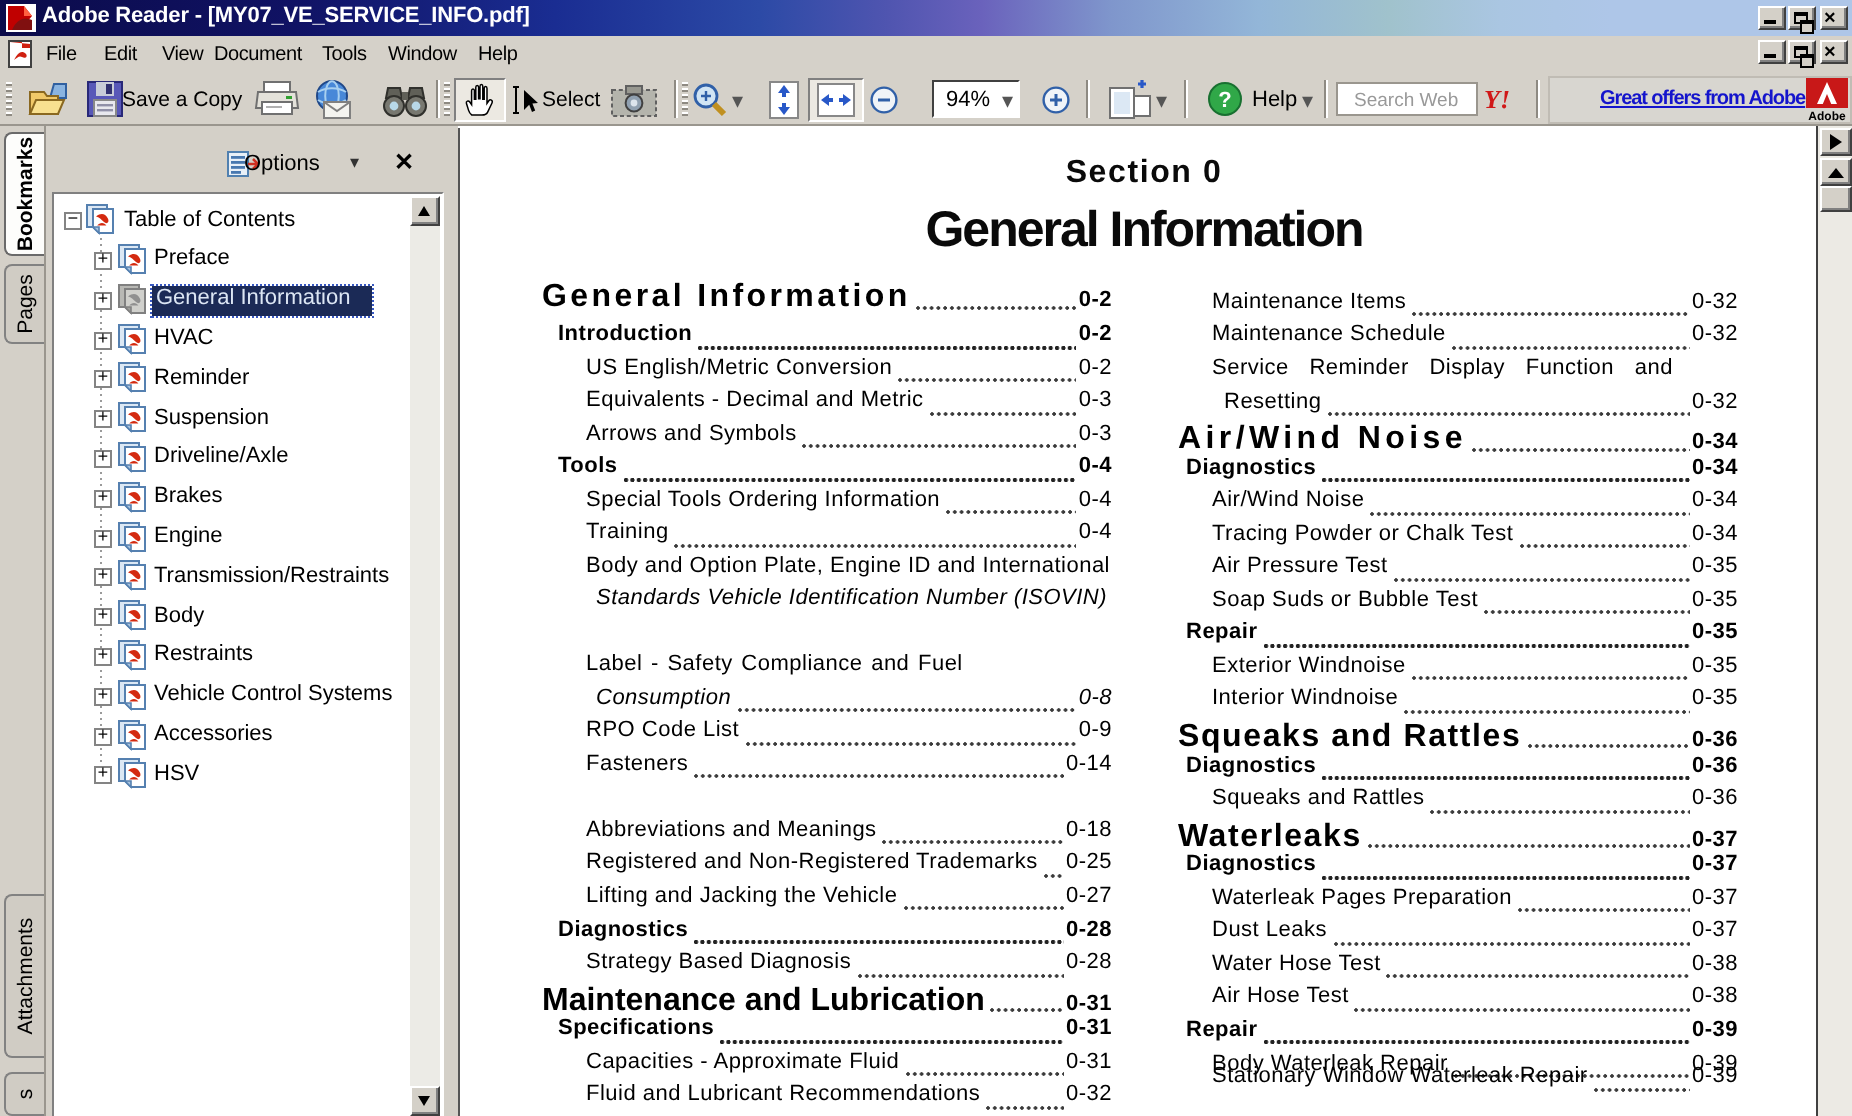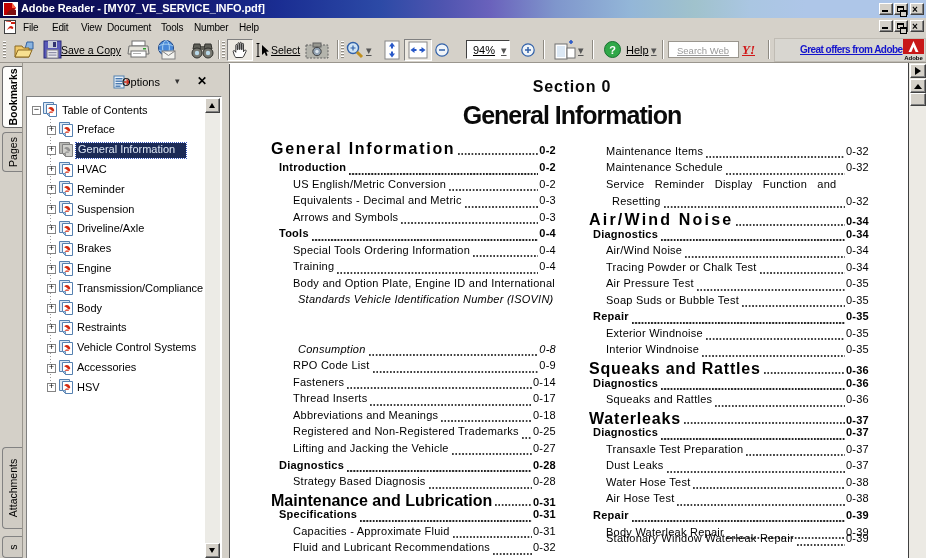--- a/index.html
+++ b/index.html
@@ -32,21 +32,21 @@
   background:#d5d1c9; }
 .menuitem { position:absolute; top:4px; font-size:10px; color:#000; letter-spacing:-0.2px; }
 
 
 #toolbar { position:absolute; left:0; top:37px; width:926px; height:26px;
   background:#d5d1c9; border-bottom:1px solid #9a968e; }
 .grip { position:absolute; top:4px; width:3px; height:17px;
   background-image:repeating-linear-gradient(180deg,#fff 0 1px,#8e8a82 1px 2px,transparent 2px 3px); }
 .tsep { position:absolute; top:3px; width:2px; height:19px;
   border-left:1px solid #8e8a82; border-right:1px solid #fff; }
-.tbtxt { position:absolute; font-size:11px; color:#000;text-decoration:underline; }
+.tbtxt { position:absolute; font-size:11px; color:#000; }
 .pressed { position:absolute; background:#ece9e2;
   border:1px solid #808080; border-bottom-color:#fff; border-right-color:#fff; }
 
 
 #tabstrip { position:absolute; left:0; top:63px; width:23px; height:495px;
   background:#d4d0c8; border-right:1px solid #9a968e; }
 .vtab { position:absolute; left:2px; width:20px; background:#d0ccc4;
   border:1px solid #828282; border-right:none; border-radius:4px 0 0 4px; }
 .vtab span { position:absolute; top:50%; left:50%; font-size:10.5px; color:#000;
   transform:translate(-50%,-50%) rotate(-90deg); white-space:nowrap; }
@@ -124,21 +124,21 @@
     <svg class="abs" style="left:3px;top:1px" width="14" height="16" viewBox="0 0 14 16">
       <rect x="1.5" y="1.5" width="11" height="13" fill="#fff" stroke="#404040"></rect>
       <path d="M2 2 L8 2 L8 5 L12 5 L12 3 Z" fill="#d02010"></path>
       <path d="M4 11 C6 7 8 6 10 8 C11 9.5 9.5 10.5 8 9.5 C6.6 8.6 5.5 10 4 11 Z" fill="#d02010"></path>
     </svg>
     <span class="menuitem" style="left:23px">File</span>
     <span class="menuitem" style="left:52px">Edit</span>
     <span class="menuitem" style="left:81px">View</span>
     <span class="menuitem" style="left:107px">Document</span>
     <span class="menuitem" style="left:161px">Tools</span>
-    <span class="menuitem" style="left:194px">Number</span>
+    <span class="menuitem" style="left:194px">Window</span>
     <span class="menuitem" style="left:239px">Help</span>
     <div class="winbtn" style="left:879px;top:2px">
         <div class="gmin"></div>
       </div>
     <div class="winbtn" style="left:894px;top:2px">
         <div class="grst"></div>
       </div>
     <div class="winbtn" style="left:910px;top:2px">
         <div class="gcls">×</div>
       </div>
@@ -397,21 +397,21 @@
           <path d="M6 6.2 C8.8 4.2 10.6 5 11.8 7 C13 9 11.4 10.4 10 9 C8.6 7.6 7.6 6.6 6 6.2 Z M6.6 10.8 C7.8 9 10.2 9 11.2 10.8 Z" fill="#d42a10"></path>
         </svg>
 <div class="bmt" style="left:77px;top:262.0px">Engine</div>
 <div class="exp" style="left:47px;top:284.3px">+</div>
 <svg class="abs" style="left:58px;top:280px" width="17" height="16" viewBox="0 0 17 16">
           <path d="M1.5 0.5 L11.5 0.5 L11.5 11.5 L1.5 11.5 Z" fill="#dce8f4" stroke="#5580b0" stroke-width="1"></path>
           <path d="M4.5 2.5 L14.5 2.5 L14.5 14.5 L7.5 14.5 L4.5 11.5 Z" fill="#ffffff" stroke="#5580b0" stroke-width="1"></path>
           <path d="M4.5 11.5 L7.5 11.5 L7.5 14.5 Z" fill="#a8c4e0" stroke="#5580b0" stroke-width="0.8"></path>
           <path d="M6 6.2 C8.8 4.2 10.6 5 11.8 7 C13 9 11.4 10.4 10 9 C8.6 7.6 7.6 6.6 6 6.2 Z M6.6 10.8 C7.8 9 10.2 9 11.2 10.8 Z" fill="#d42a10"></path>
         </svg>
-<div class="bmt" style="left:77px;top:281.8px">Transmission/Compliance</div>
+<div class="bmt" style="left:77px;top:281.8px">Transmission/Restraints</div>
 <div class="exp" style="left:47px;top:304.1px">+</div>
 <svg class="abs" style="left:58px;top:300px" width="17" height="16" viewBox="0 0 17 16">
           <path d="M1.5 0.5 L11.5 0.5 L11.5 11.5 L1.5 11.5 Z" fill="#dce8f4" stroke="#5580b0" stroke-width="1"></path>
           <path d="M4.5 2.5 L14.5 2.5 L14.5 14.5 L7.5 14.5 L4.5 11.5 Z" fill="#ffffff" stroke="#5580b0" stroke-width="1"></path>
           <path d="M4.5 11.5 L7.5 11.5 L7.5 14.5 Z" fill="#a8c4e0" stroke="#5580b0" stroke-width="0.8"></path>
           <path d="M6 6.2 C8.8 4.2 10.6 5 11.8 7 C13 9 11.4 10.4 10 9 C8.6 7.6 7.6 6.6 6 6.2 Z M6.6 10.8 C7.8 9 10.2 9 11.2 10.8 Z" fill="#d42a10"></path>
         </svg>
 <div class="bmt" style="left:77px;top:301.6px">Body</div>
 <div class="exp" style="left:47px;top:323.9px">+</div>
 <svg class="abs" style="left:58px;top:320px" width="17" height="16" viewBox="0 0 17 16">
@@ -504,39 +504,37 @@
         <span class="tt">Training</span>
         <span class="dots"></span>
         <span class="num">0-4</span>
       </div>
 <div class="row b2" style="top:276.7px">
         <span class="tt">Body and Option Plate, Engine ID and International</span>
       </div>
 <div class="row cont" style="top:293.3px">
         <span class="tt">Standards Vehicle Identification Number (ISOVIN)</span>
       </div>
+<div class="row b2" style="top:326.3px">
+        <span class="tt" style="word-spacing:1px">Label - Safety Compliance and Fuel</span>
+      </div>
 <div class="row cont" style="top:342.8px">
         <span class="tt">Consumption</span>
         <span class="dots"></span>
         <span class="num">0-8</span>
       </div>
 <div class="row b2" style="top:359.3px">
         <span class="tt">RPO Code List</span>
         <span class="dots"></span>
         <span class="num">0-9</span>
       </div>
 <div class="row b2" style="top:375.9px">
         <span class="tt">Fasteners</span>
         <span class="dots"></span>
         <span class="num">0-14</span>
-      </div>
-<div class="row b2" style="top:392.4px">
-        <span class="tt">Thread Inserts</span>
-        <span class="dots"></span>
-        <span class="num">0-17</span>
       </div>
 <div class="row b2" style="top:408.9px">
         <span class="tt">Abbreviations and Meanings</span>
         <span class="dots"></span>
         <span class="num">0-18</span>
       </div>
 <div class="row b2" style="top:425.4px">
         <span class="tt">Registered and Non-Registered Trademarks</span>
         <span class="dots"></span>
         <span class="num">0-25</span>
@@ -660,21 +658,21 @@
         <span class="tt" style="letter-spacing:0.8px">Waterleaks</span>
         <span class="dots"></span>
         <span class="num">0-37</span>
       </div>
 <div class="row b1" style="top:426.2px">
         <span class="tt">Diagnostics</span>
         <span class="dots"></span>
         <span class="num">0-37</span>
       </div>
 <div class="row b2" style="top:442.7px">
-        <span class="tt">Transaxle Test Preparation</span>
+        <span class="tt">Waterleak Pages Preparation</span>
         <span class="dots"></span>
         <span class="num">0-37</span>
       </div>
 <div class="row b2" style="top:459.2px">
         <span class="tt">Dust Leaks</span>
         <span class="dots"></span>
         <span class="num">0-37</span>
       </div>
 <div class="row b2" style="top:475.8px">
         <span class="tt">Water Hose Test</span>

